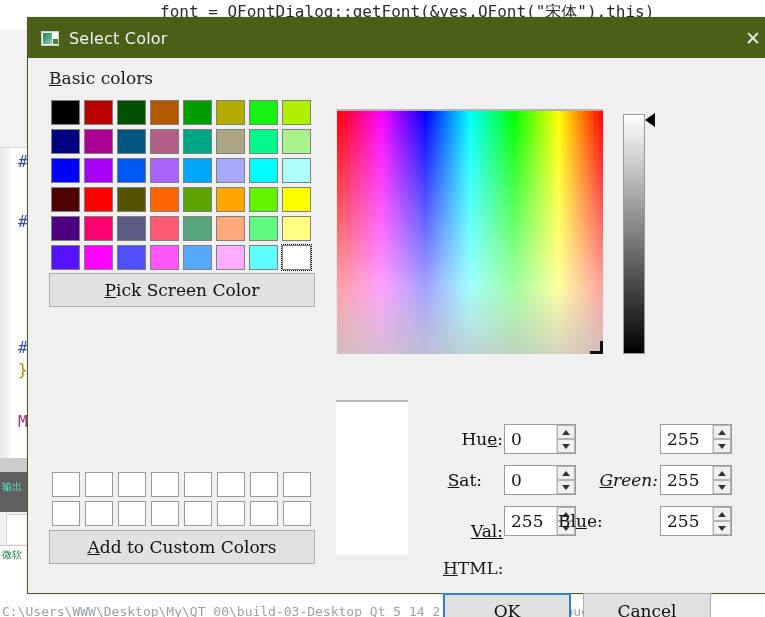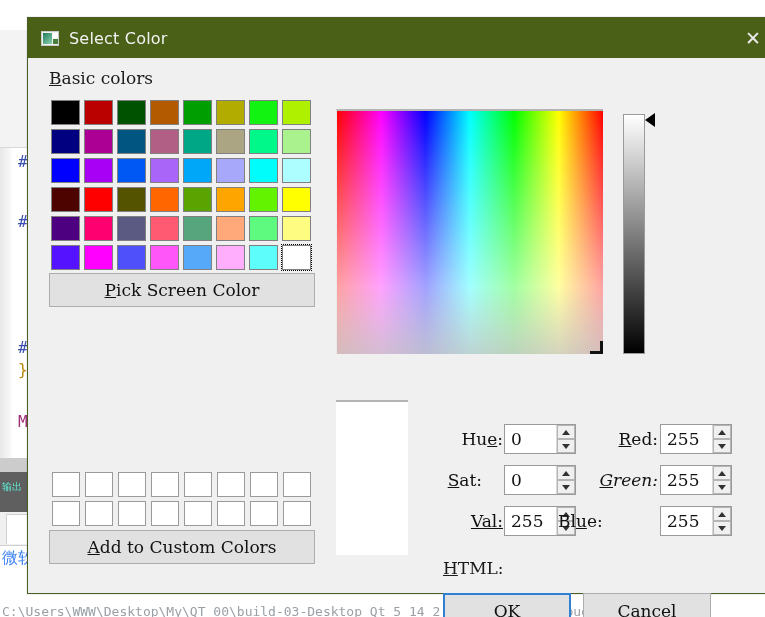--- a/index.html
+++ b/index.html
@@ -244,20 +244,21 @@
     border: 2px solid #2f80d2; background: #e1e1e1;
   }
   #cancel-btn {
     left: 555px; top: 535px; width: 128px; height: 35px;
   }
 </style>
 </head>
 <body>
 
 <div id="bg">
+  <div class="codeline" style="left:160px; top:2px;">font = QFontDialog::getFont(&amp;yes,QFont("宋体"),this)</div>
 
   <div id="bg-editor-pane"></div>
   <div class="codeline" style="left:700px; top:86px; color:#3b7ad6;">kfo</div>
 
   <div id="bg-code-pane"></div>
   <div id="bg-left-gutter"></div>
   <div class="codeline hash" style="left:18px; top:152px;">#</div>
   <div class="codeline hash" style="left:18px; top:212px;">#</div>
   <div class="codeline hash" style="left:18px; top:338px;">#</div>
   <div class="codeline brace" style="left:18px; top:360px;">}</div>
@@ -265,21 +266,21 @@
 
   <div id="bg-output-hdr"></div>
   <div id="bg-output-bar">
     <span class="otext">输出</span>
   </div>
   <div id="bg-plus">+</div>
 
   <div id="bg-tabrow"></div>
   <div id="bg-tab"></div>
   <div id="bg-lower"></div>
-  <div class="codeline" style="left:2px; top:548px; font-size:16px; color:#3b82f6; font-family:'DejaVu Sans',sans-serif;">微软</div>
+  <div class="codeline" style="left:2px; top:548px; font-size:10px; color:#15803d; font-family:'DejaVu Sans',sans-serif;">微软</div>
   <div id="bg-status">C:\Users\WWW\Desktop\My\QT_00\build-03-Desktop_Qt_5_14_2_MinGW_64_bit-Debug</div>
 </div>
 
 <div id="dialog">
 
   <div id="titlebar">
     <span id="title-icon">
       <span class="a"></span>
         <span class="b"></span>
         <span class="c"></span>
@@ -536,38 +537,35 @@
       <div class="arrows">
         <div>
             <i class="arw-up"></i>
           </div>
         <div>
             <i class="arw-dn"></i>
           </div>
       </div>
     </div>
 
-    <div class="flabel" style="left:415px; top:453px; width:60px;text-decoration:underline;">
+    <div class="flabel" style="left:415px; top:463px; width:60px;text-decoration:underline;">
       <u>V</u><span>al:</span>
     </div>
     <div class="spin" style="left:476px; top:448px; width:72px;">
       <div class="val">255</div>
       <div class="arrows">
         <div>
             <i class="arw-up"></i>
           </div>
         <div>
             <i class="arw-dn"></i>
           </div>
       </div>
     </div>
 
-    <div class="flabel" style="left:530px; top:371px; width:100px; text-align:right;">
-      <u>R</u><span>ed:</span>
-    </div>
     <div class="spin" style="left:632px; top:366px; width:72px;">
       <div class="val">255</div>
       <div class="arrows">
         <div>
             <i class="arw-up"></i>
           </div>
         <div>
             <i class="arw-dn"></i>
           </div>
       </div>

